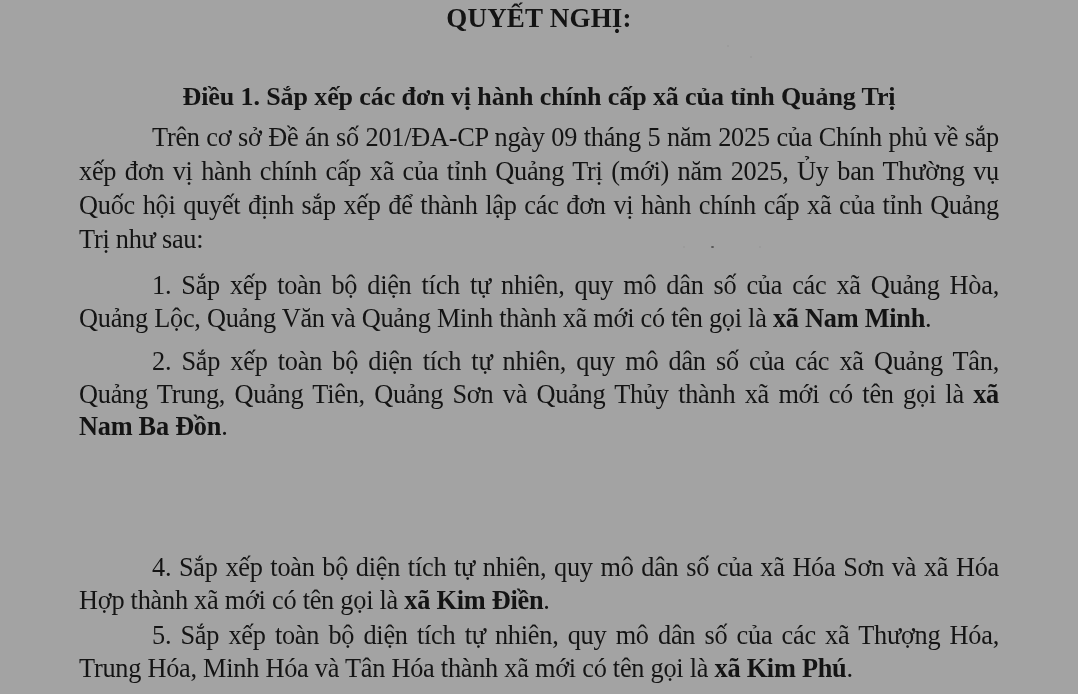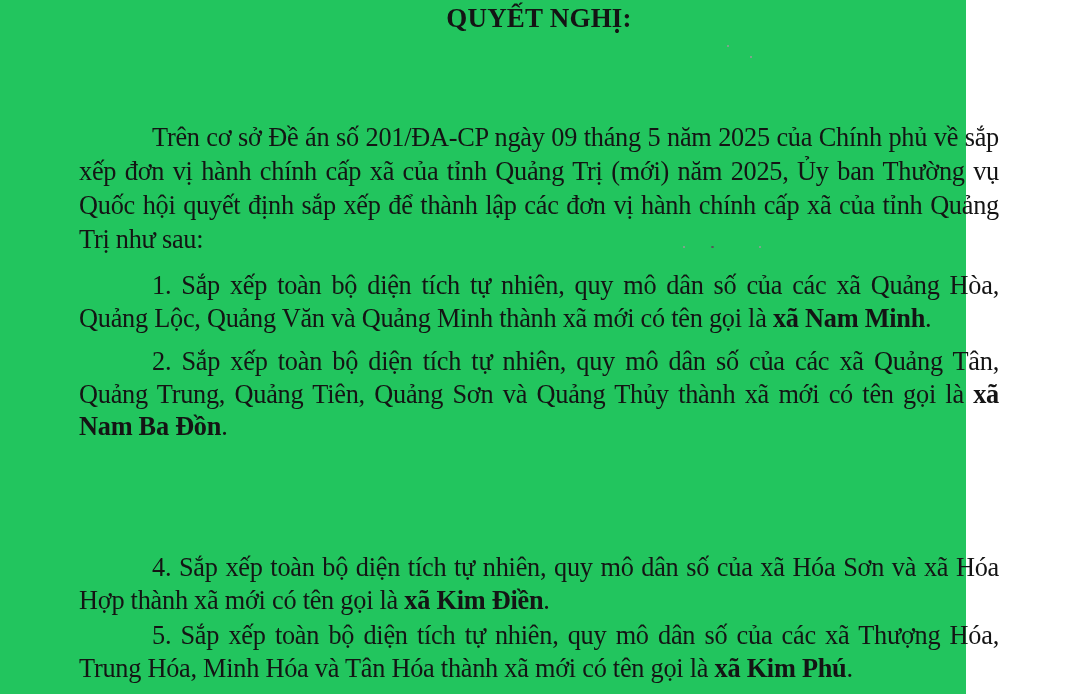--- a/index.html
+++ b/index.html
@@ -11,22 +11,22 @@
       width: 1078px;
       height: 694px;
       overflow: hidden;
       position: relative;
       font-family: "Liberation Serif", "DejaVu Serif", serif;
       color: #141414;
     }
     .page {
       position: absolute;
       left: 0; top: 0;
-      width: 966px; height: 694px;
-      background: #22c55e;
+      width: 1078px; height: 694px;
+      background: #a3a3a3;
     }
     .title {
       position: absolute;
       top: 1px;
       left: 0; width: 1078px;
       text-align: center;
       font-weight: bold;
       font-size: 27px;
       letter-spacing: 0.2px;
       line-height: 34px;
@@ -69,20 +69,21 @@
       background: #9a9a9a;
     }
   </style>
 </head>
 <body>
 
 <div class="page">
 
   <div class="title">QUYẾT NGHỊ:</div>
 
+  <div class="article-heading">Điều 1. Sắp xếp các đơn vị hành chính cấp xã của tỉnh Quảng Trị</div>
 
   <div class="body-block intro">
     <p>Trên cơ sở Đề án số 201/ĐA-CP ngày 09 tháng 5 năm 2025 của Chính phủ về sắp xếp đơn vị hành chính cấp xã của tỉnh Quảng Trị (mới) năm 2025, Ủy ban Thường vụ Quốc hội quyết định sắp xếp để thành lập các đơn vị hành chính cấp xã của tỉnh Quảng Trị như sau:</p>
   </div>
 
   <div class="body-block item1">
     <p><span>1.</span> <span>Sắp xếp toàn bộ diện tích tự nhiên, quy mô dân số của các xã Quảng Hòa, Quảng Lộc, Quảng Văn và Quảng Minh thành xã mới có tên gọi là </span><b>xã Nam Minh</b><span>.</span></p>
   </div>
 
   <div class="body-block item2">

